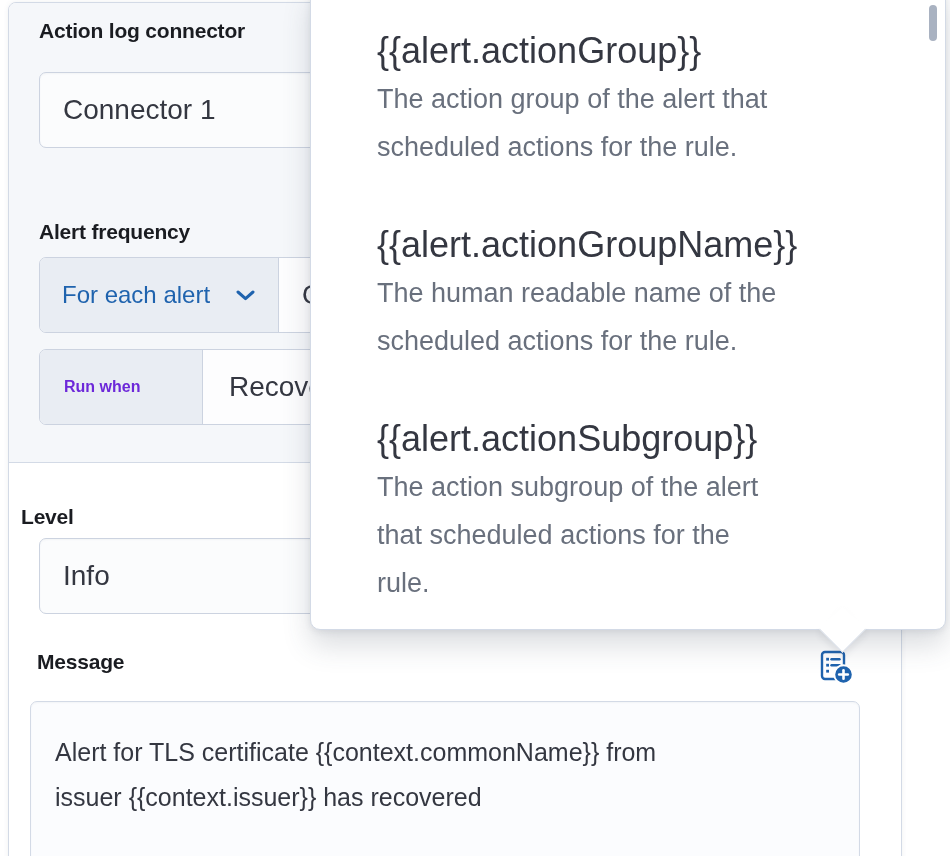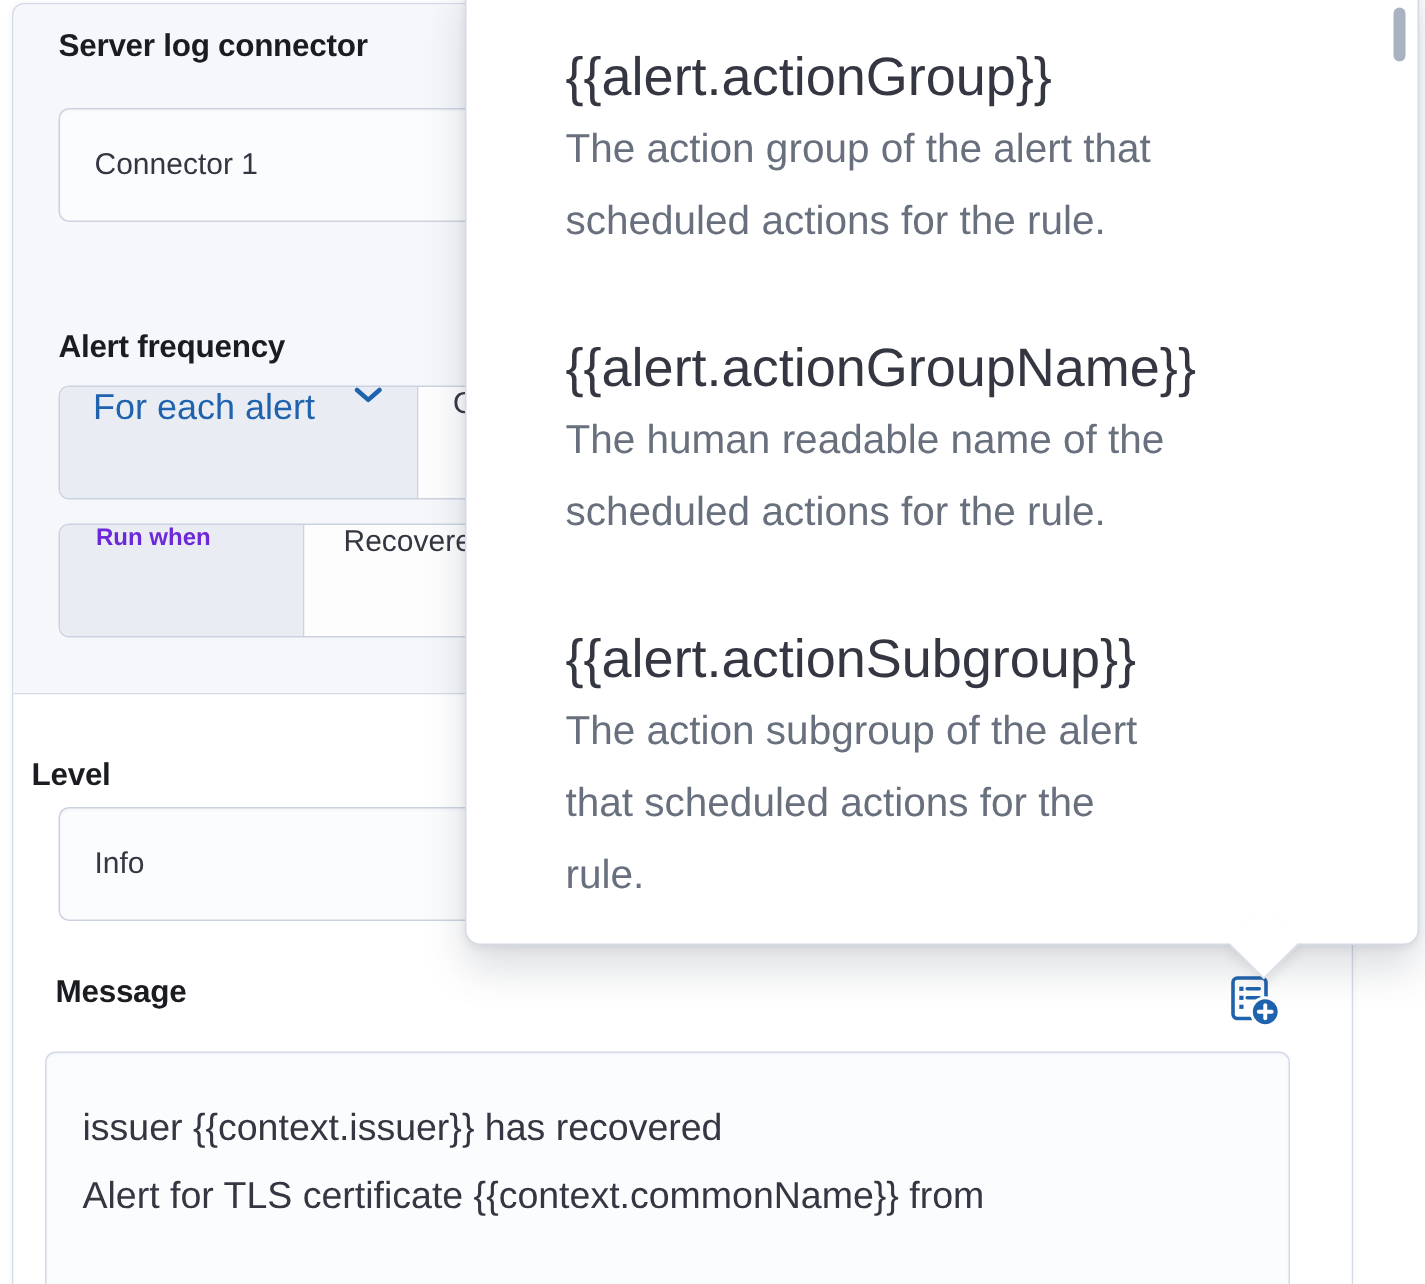--- a/index.html
+++ b/index.html
@@ -12,23 +12,23 @@
     box-shadow:0 0 5px rgba(110,120,140,.10); }
   .panel-top { position:absolute; left:0; top:0; width:100%; height:460px;
     background:#f5f7fa; border-radius:7px 7px 0 0; border-bottom:1px solid #d3dae6; }
   .panel-bottom { position:absolute; left:0; top:461px; width:100%; height:459px; background:#fff; }
 
   .form-label { position:absolute; font-size:21px; font-weight:700; color:#1a1c21; letter-spacing:-.2px; }
 
   .control { position:absolute; border:1px solid #ccd3e0; border-radius:7px;
     background:#fbfcfd; display:flex; align-items:center; overflow:hidden;
     box-shadow:inset 0 1px 2px rgba(105,115,135,.06); }
-  .control-text { font-size:20px; color:#343741; white-space:nowrap; }
+  .control-text { font-size:28px; color:#343741; white-space:nowrap; }
 
-  .seg { height:100%; display:flex; }
+  .seg { height:100%; display:flex; align-items:center; }
   .seg-filled { background:#e9edf3; border-right:1px solid #ccd3e0; }
   .seg-white  { background:#fdfdfe; flex:1; }
 
   .blue-text { color:#1f63ae; font-size:24px; white-space:nowrap; }
   .prepend-text { font-size:16px; font-weight:700; color:#6d28d9; white-space:nowrap; }
 
   .chevron { margin-left:26px; display:inline-flex; }
 
   
   .icon-btn { position:absolute; left:816px; top:648px; width:40px; height:40px;
@@ -56,21 +56,21 @@
   .var-desc { font-size:27px; line-height:48px; color:#69707d; }
   .scroll-thumb { position:absolute; right:9px; top:21px; width:8px; height:36px;
     border-radius:4px; background:#a9b2c1; z-index:4; }
 </style>
 </head>
 <body>
 
 <div class="panel">
   <div class="panel-top">
 
-    <div class="form-label" style="left:30px; top:16px;">Server log connector</div>
+    <div class="form-label" style="left:30px; top:16px;">Action log connector</div>
 
     <div class="control" style="left:30px; top:69px; width:830px; height:76px;">
       <span class="control-text" style="padding-left:23px;">Connector 1</span>
     </div>
 
     <div class="form-label" style="left:30px; top:217px;">Alert frequency</div>
 
     <div class="control" style="left:30px; top:254px; width:830px; height:76px; padding:0;">
       <div class="seg seg-filled" style="width:239px;">
         <span class="blue-text" style="padding-left:22px;">For each alert</span>
@@ -117,22 +117,22 @@
       <line x1="13.5" y1="16.2" x2="21.5" y2="16.2" stroke="#1f63ae" stroke-width="2.4" stroke-linecap="round"></line>
       <rect x="8.2" y="20.8" width="2.8" height="2.8" fill="#1f63ae"></rect>
       <circle cx="25.5" cy="25.5" r="9.3" fill="#1f63ae" stroke="#ffffff" stroke-width="2"></circle>
       <line x1="25.5" y1="21.2" x2="25.5" y2="29.8" stroke="#ffffff" stroke-width="2.6" stroke-linecap="round"></line>
       <line x1="21.2" y1="25.5" x2="29.8" y2="25.5" stroke="#ffffff" stroke-width="2.6" stroke-linecap="round"></line>
     </svg>
   </span>
 </button>
 
 <div class="fake-textarea">
+  <div class="ta-line">Alert for TLS certificate {{context.commonName}} from</div>
   <div class="ta-line">issuer {{context.issuer}} has recovered</div>
-  <div class="ta-line">Alert for TLS certificate {{context.commonName}} from</div>
 </div>
 
 <div class="popover">
   <div class="popover-arrow"></div>
   <div class="popover-box">
 
     <div class="var-item">
       <div class="var-name">{{alert.actionGroup}}</div>
       <div class="var-desc">The action group of the alert that</div>
       <div class="var-desc">scheduled actions for the rule.</div>

